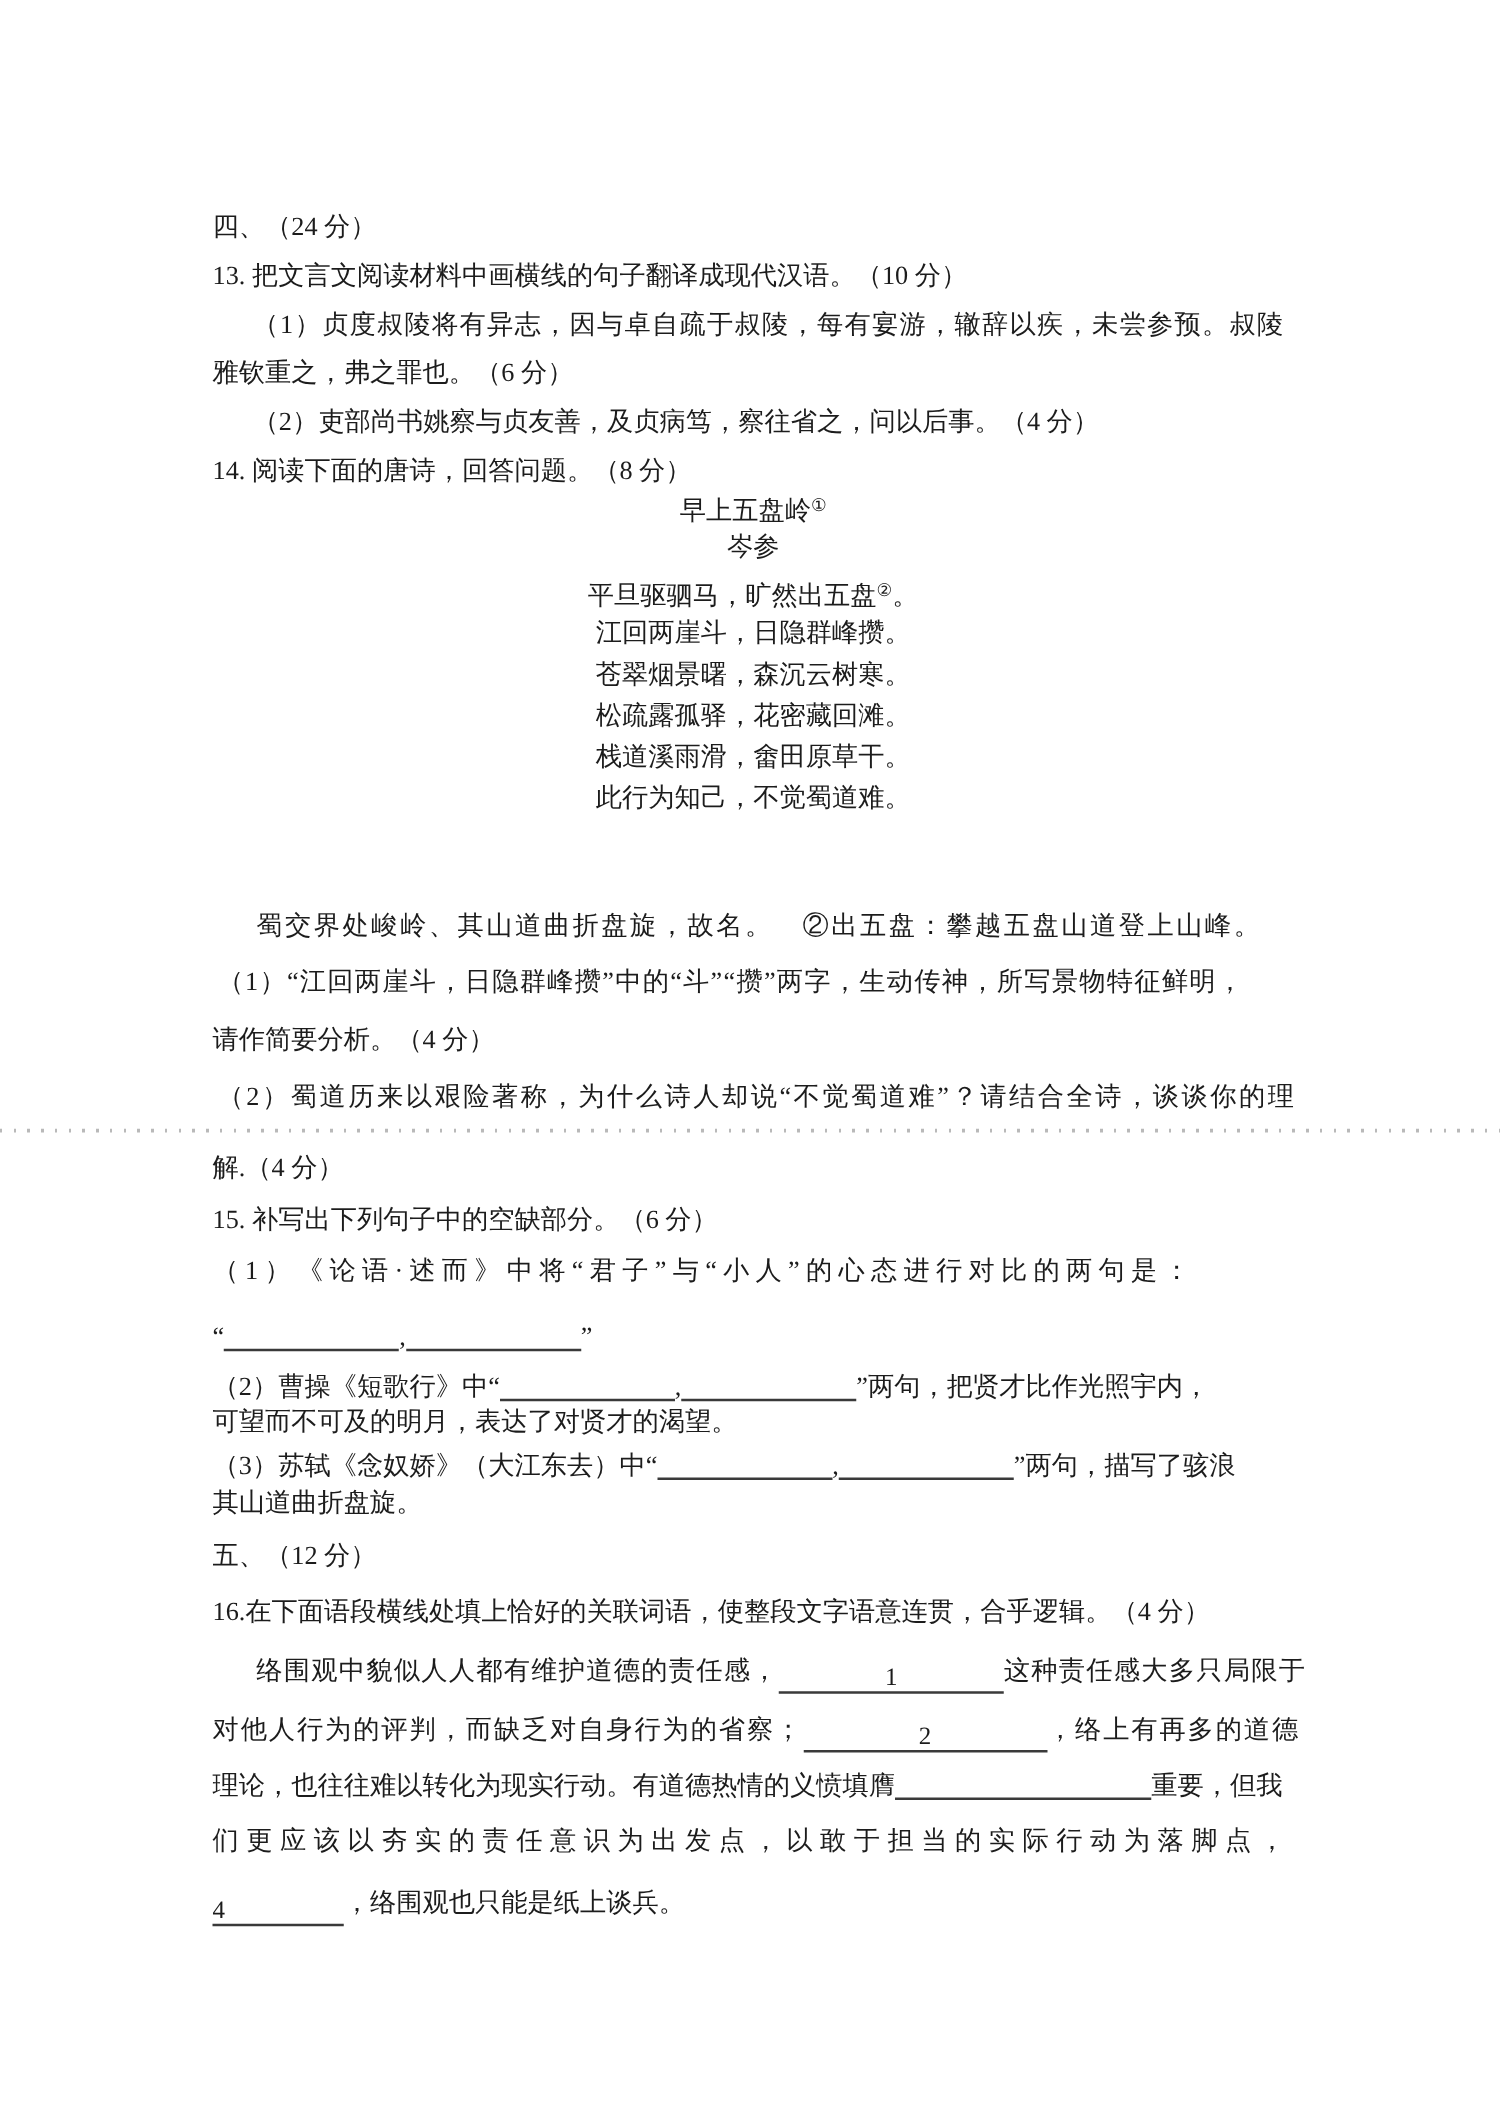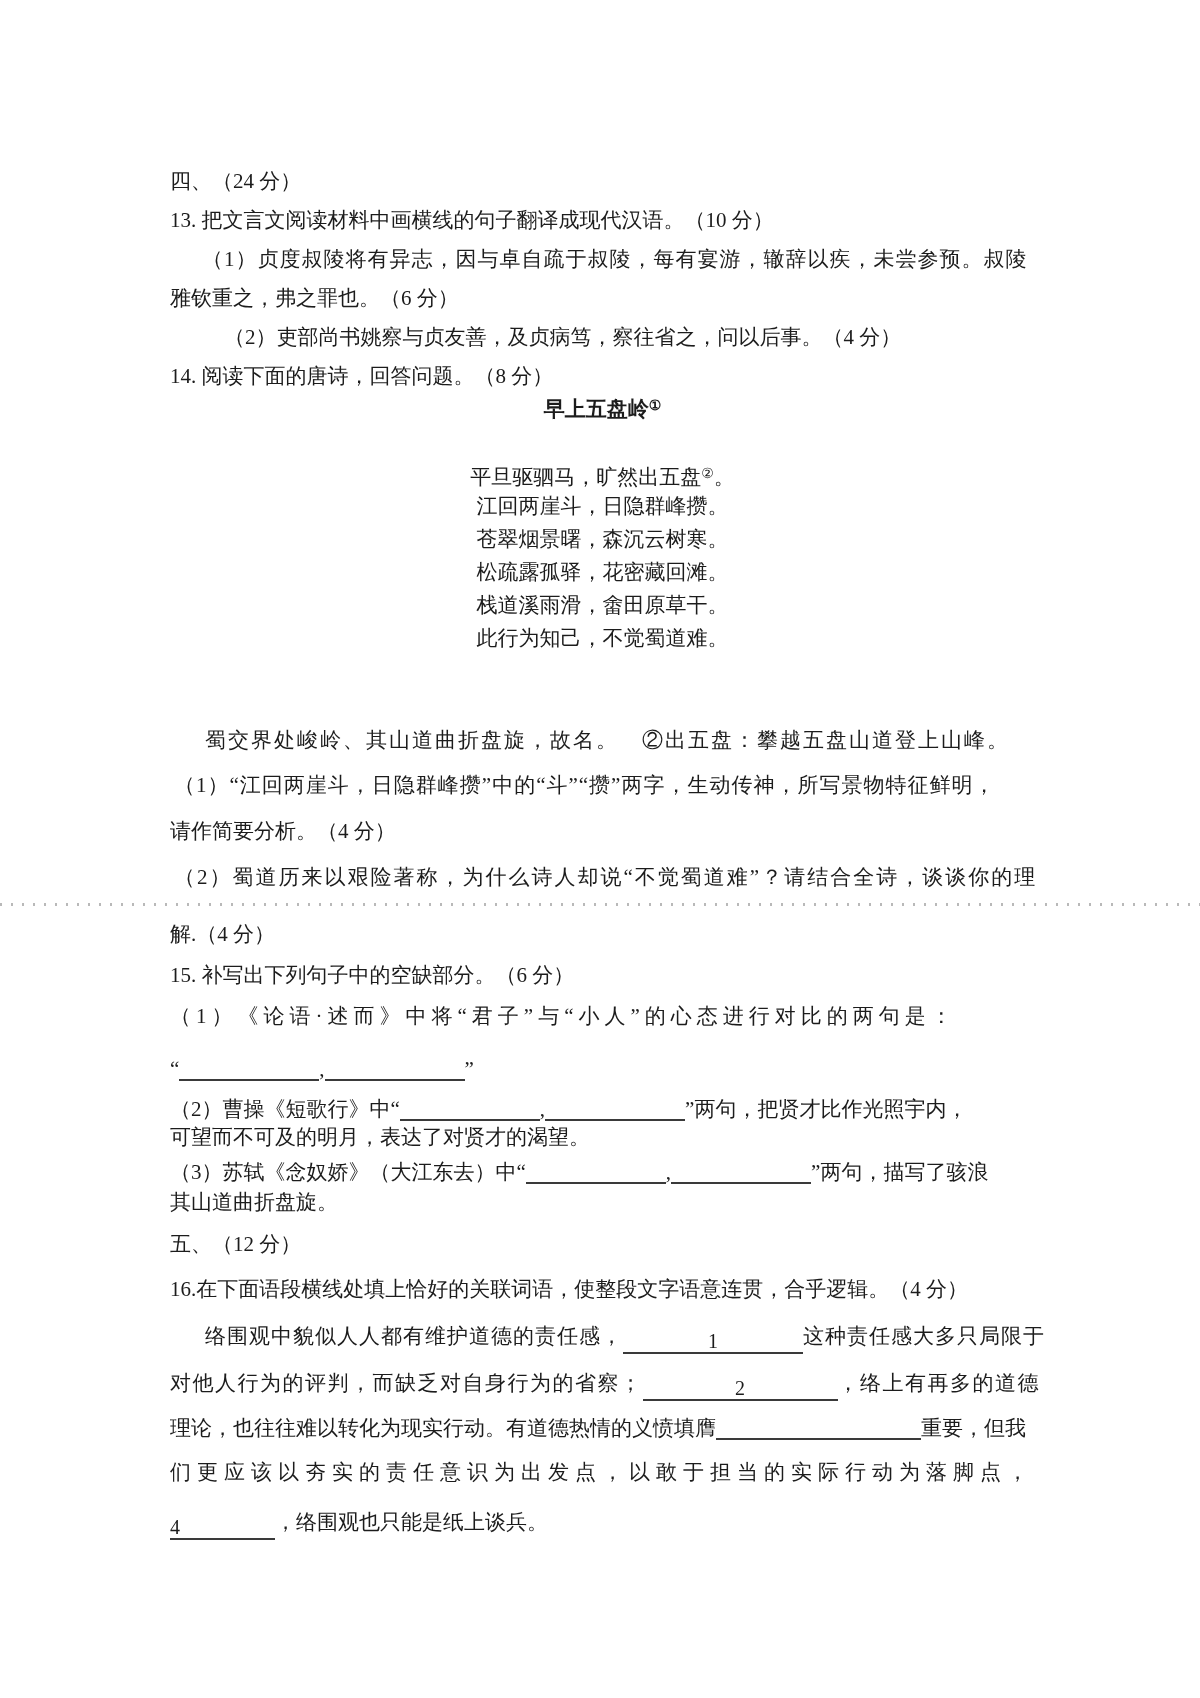--- a/index.html
+++ b/index.html
@@ -11,21 +11,21 @@
     color:#1c1c1c;
     overflow:hidden;
   }
   .ln{
     position:absolute;
     font-size:21px;
     line-height:27px;
     white-space:nowrap;
   }
   .center{left:170px;width:865px;text-align:center;}
-  .bold{font-weight:700;}
+  .bold{font-weight:400;}
   .ls1{letter-spacing:1px;}
   .ls15{letter-spacing:1.5px;}
   .ls2{letter-spacing:2px;}
   .ls5{letter-spacing:5px;}
   .ls6{letter-spacing:6px;}
   sup.note{font-size:14px;vertical-align:6px;letter-spacing:0;}
   .blank{
     display:inline-block;
     border-bottom:2px solid #3a3a3a;
     height:24px;
@@ -48,25 +48,26 @@
 </head>
 <body>
 
 <div class="page">
 
   <div class="ln" style="top:168px;left:170px;">四、（24 分）</div>
 
   <div class="ln" style="top:207px;left:170px;">13. 把文言文阅读材料中画横线的句子翻译成现代汉语。（10 分）</div>
   <div class="ln ls1" style="top:246px;left:202px;">（1）贞度叔陵将有异志，因与卓自疏于叔陵，每有宴游，辙辞以疾，未尝参预。叔陵</div>
   <div class="ln" style="top:285px;left:170px;">雅钦重之，弗之罪也。（6 分）</div>
-  <div class="ln" style="top:324px;left:202px;margin-left:22px;">（2）吏部尚书姚察与贞友善，及贞病笃，察往省之，问以后事。（4 分）</div>
+  <div class="ln" style="top:324px;left:202px;">（2）吏部尚书姚察与贞友善，及贞病笃，察往省之，问以后事。（4 分）</div>
 
   <div class="ln" style="top:363px;left:170px;">14. 阅读下面的唐诗，回答问题。（8 分）</div>
 
   <div class="ln center bold" style="top:392px;"><span>早上五盘岭</span><sup class="note">①</sup></div>
+  <div class="ln center" style="top:424px;">岑参</div>
   <div class="ln center" style="top:460px;"><span>平旦驱驷马，旷然出五盘</span><sup class="note">②</sup><span>。</span></div>
   <div class="ln center" style="top:493px;">江回两崖斗，日隐群峰攒。</div>
   <div class="ln center" style="top:526px;">苍翠烟景曙，森沉云树寒。</div>
   <div class="ln center" style="top:559px;">松疏露孤驿，花密藏回滩。</div>
   <div class="ln center" style="top:592px;">栈道溪雨滑，畬田原草干。</div>
   <div class="ln center" style="top:625px;">此行为知己，不觉蜀道难。</div>
 
   <div class="ln ls2" style="top:727px;left:205px;">蜀交界处峻岭、其山道曲折盘旋，故名。　②出五盘：攀越五盘山道登上山峰。</div>
 
   <div class="ln ls1" style="top:772px;left:174px;">（1）“江回两崖斗，日隐群峰攒”中的“斗”“攒”两字，生动传神，所写景物特征鲜明，</div>

